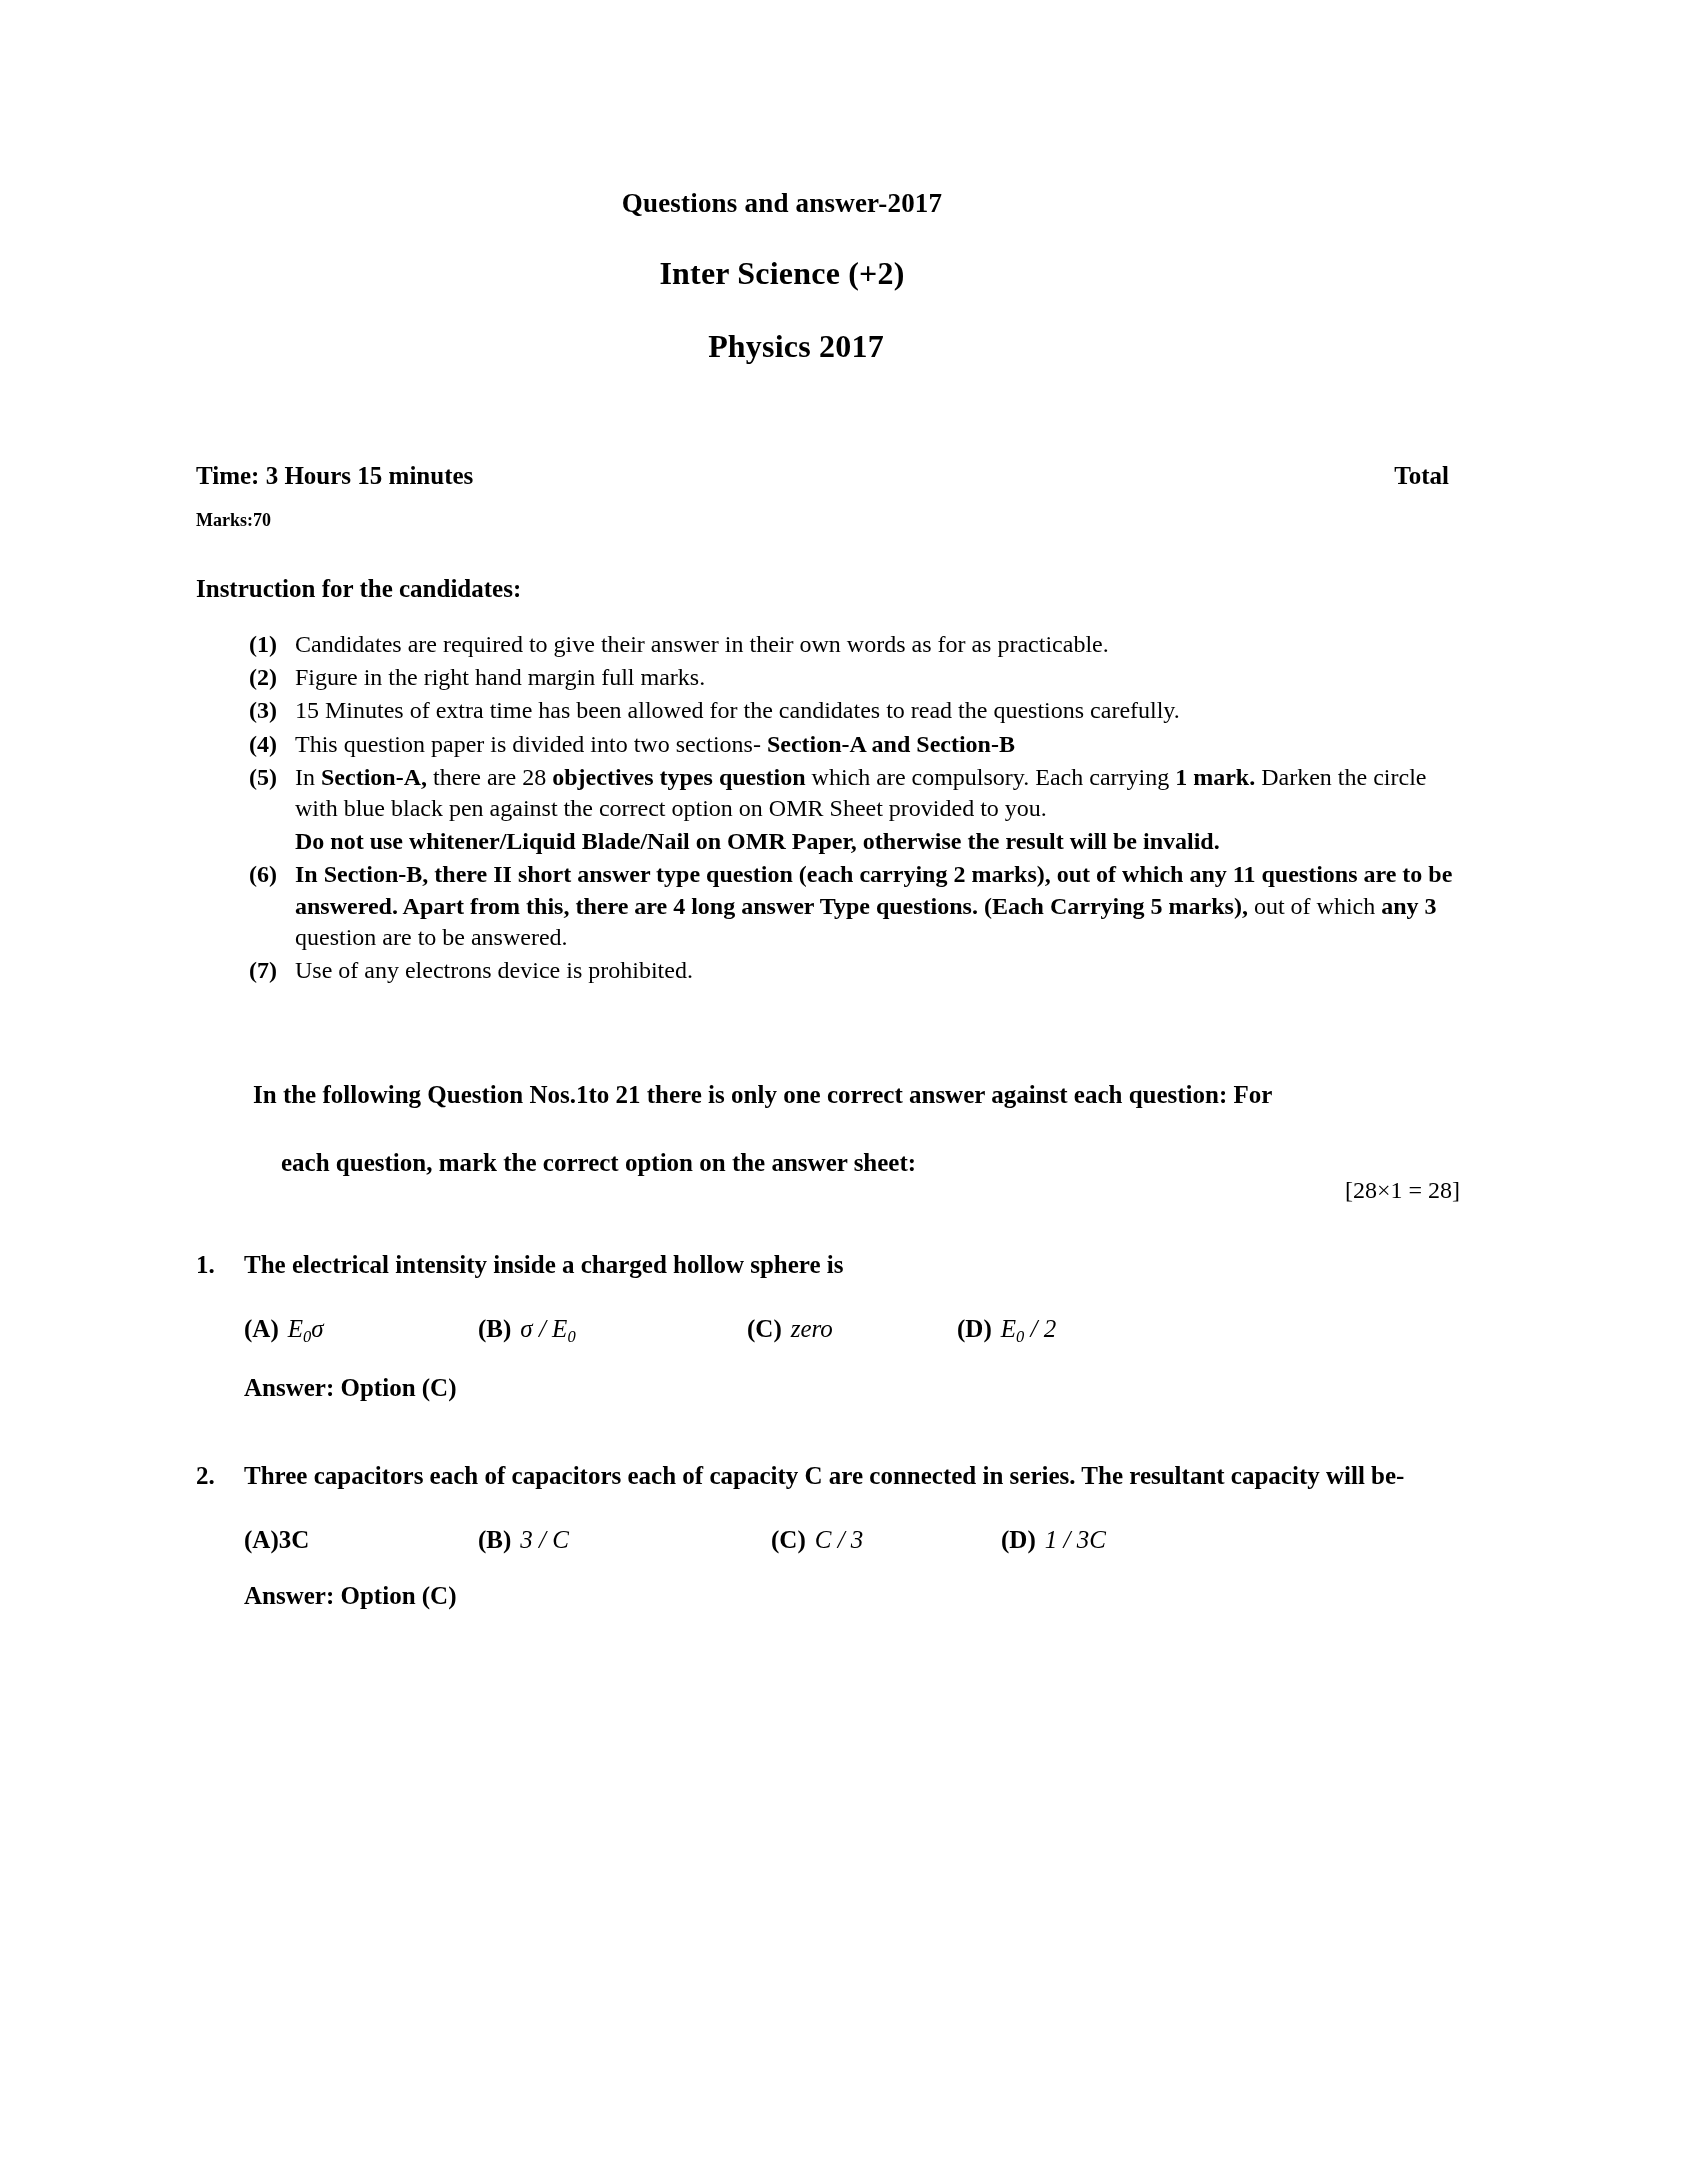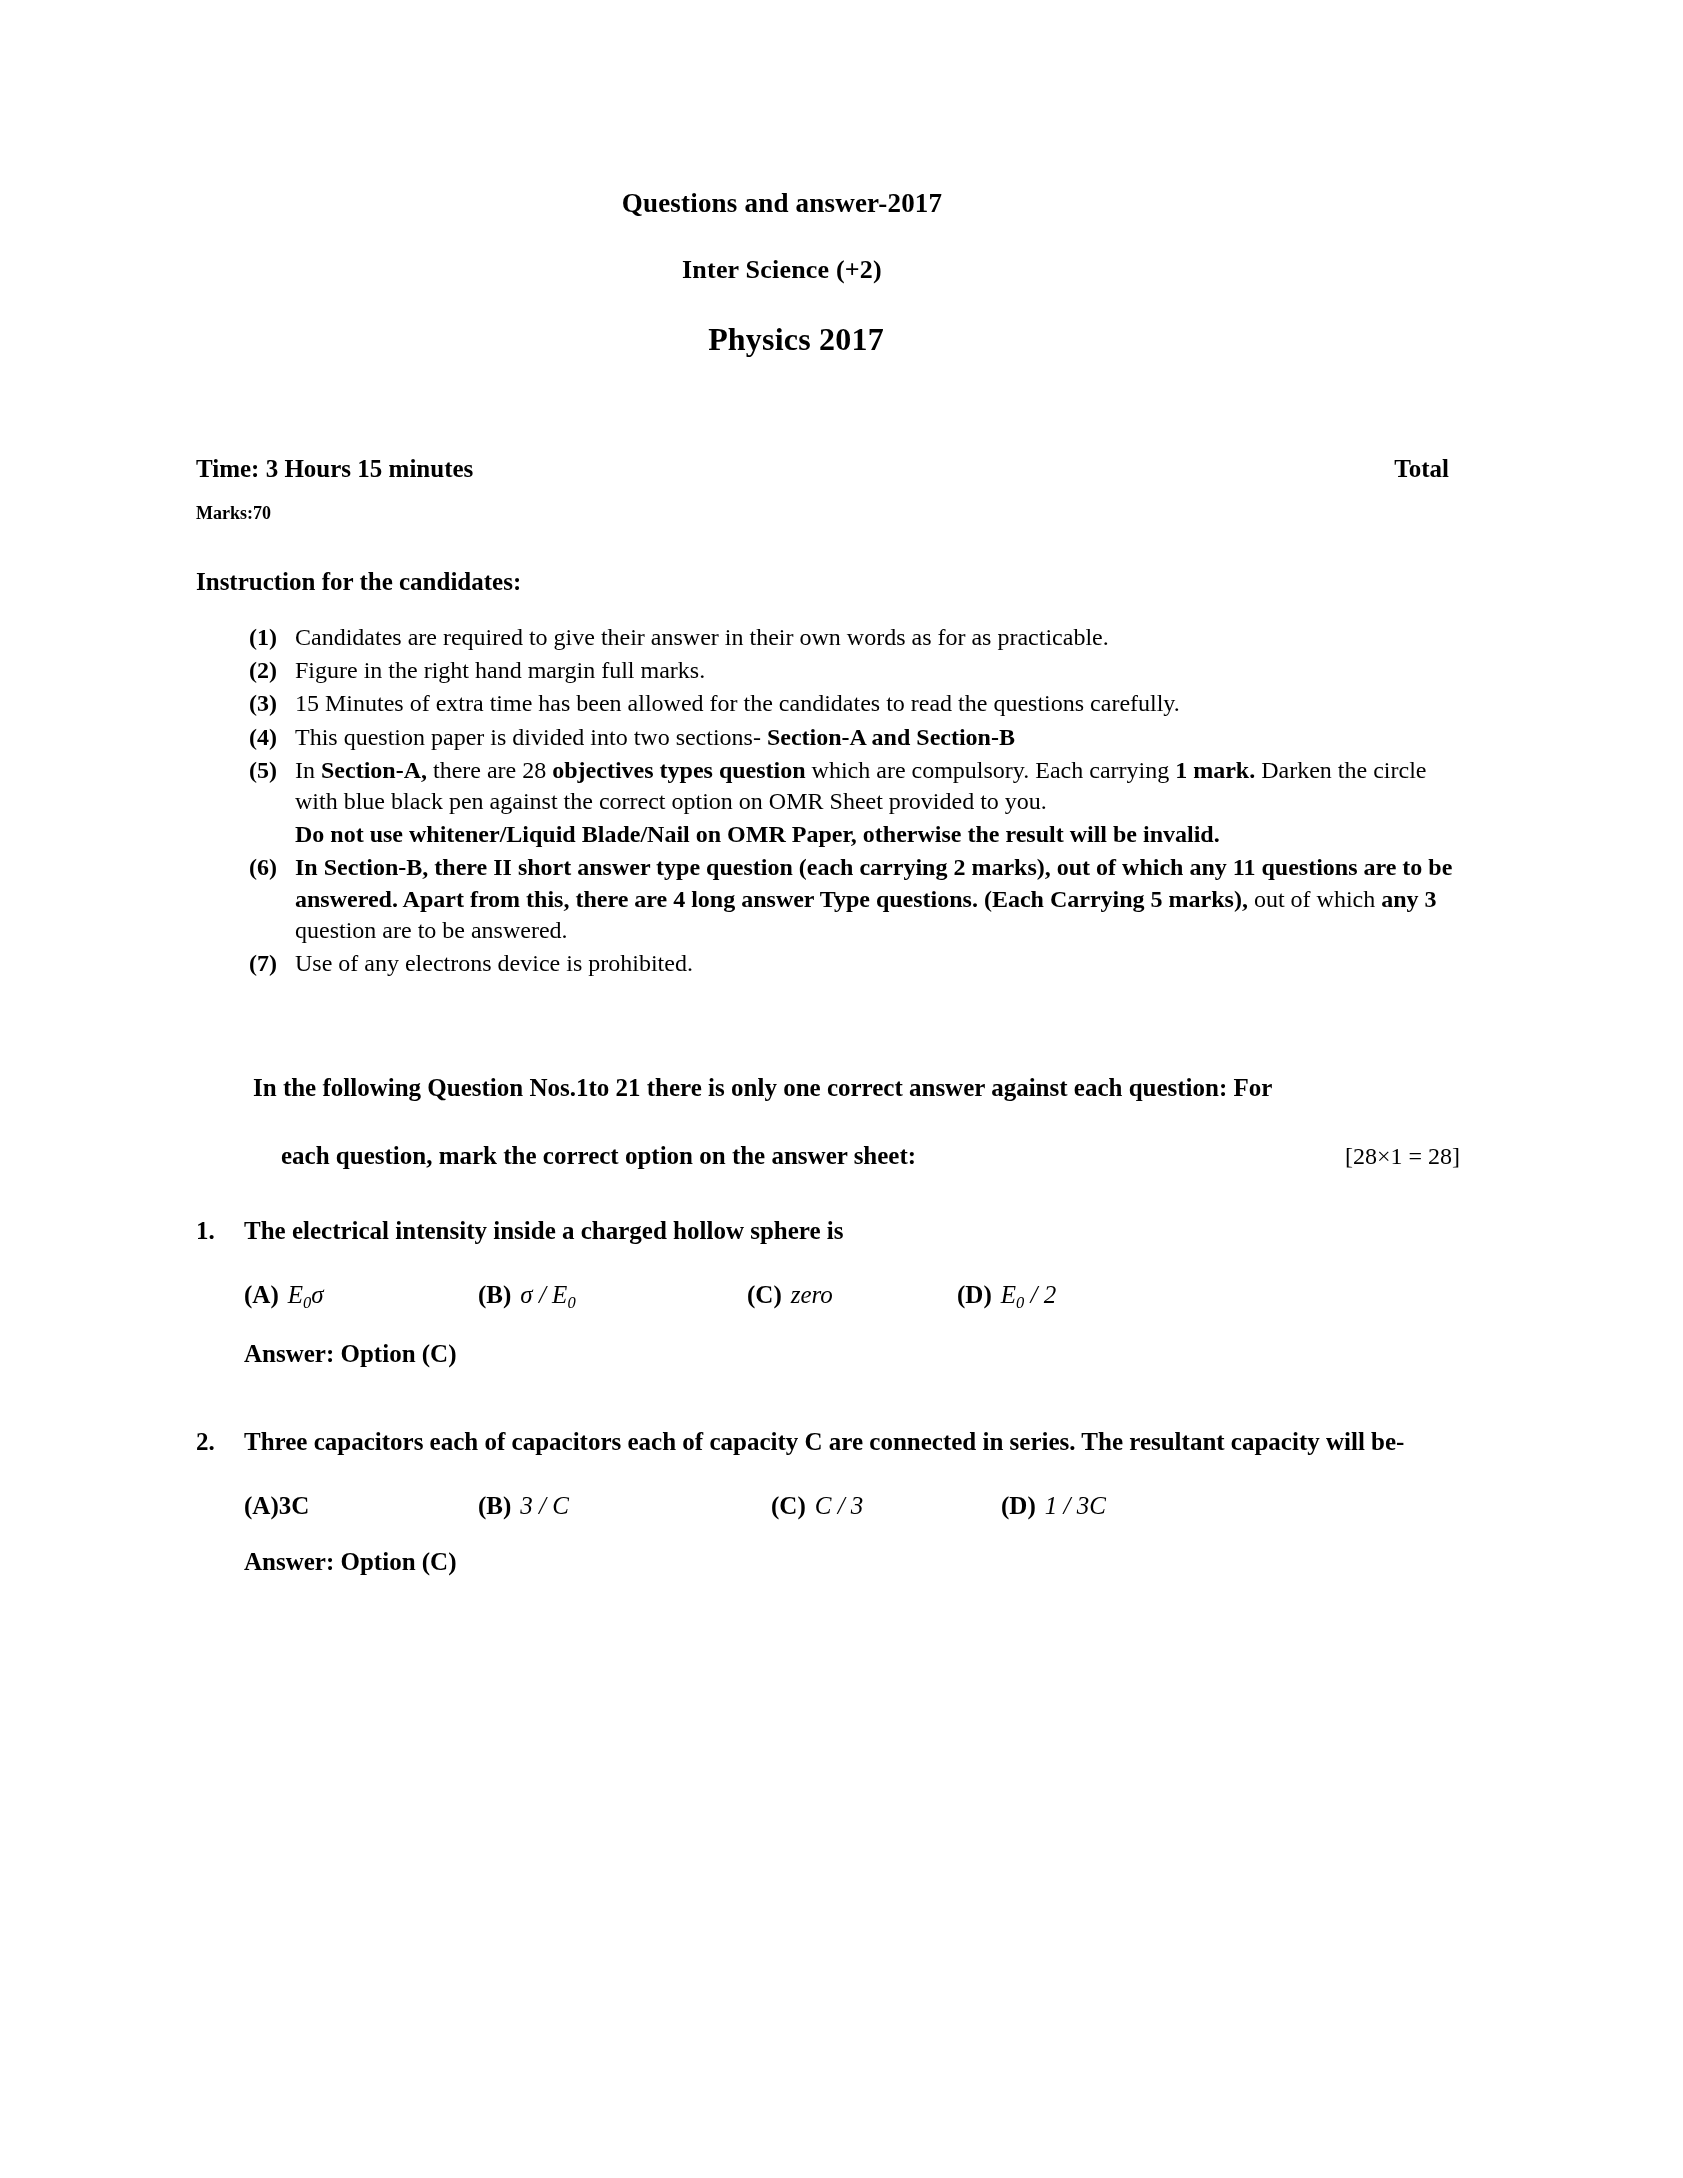--- a/index.html
+++ b/index.html
@@ -29,21 +29,21 @@
     text-align: center;
   }
   .title-line {
     font-weight: bold;
     font-size: 26px;
     letter-spacing: 0.2px;
     margin: 0 0 36px 0;
     padding-right: 119px;
   }
   .title-line.t1 { font-size: 27px; }
-  .title-line.t2 { font-size: 26px; }
+  .title-line.t2 { font-size: 32px; }
   .title-line.t3 { font-size: 32px; margin-bottom: 0; margin-left: 28px; }
 
   
   .meta-row {
     margin-top: 97px;
     padding-left: 196px;
     padding-right: 234px;
     display: flex;
     justify-content: space-between;
     align-items: baseline;
@@ -109,20 +109,21 @@
     line-height: 1.42;
     text-indent: 57px;
   }
   .intro-row {
     margin-top: 36px;
     padding-left: 196px;
     padding-right: 223px;
     display: flex;
     align-items: baseline;
     font-size: 25px;
+    flex-direction: column;
   }
   .intro-row .lead {
     font-weight: bold;
     padding-left: 85px;
   }
   .intro-row .marks {
     margin-left: auto;
     font-weight: normal;
     font-size: 24px;
     font-family: "Liberation Serif", "DejaVu Serif", serif;

